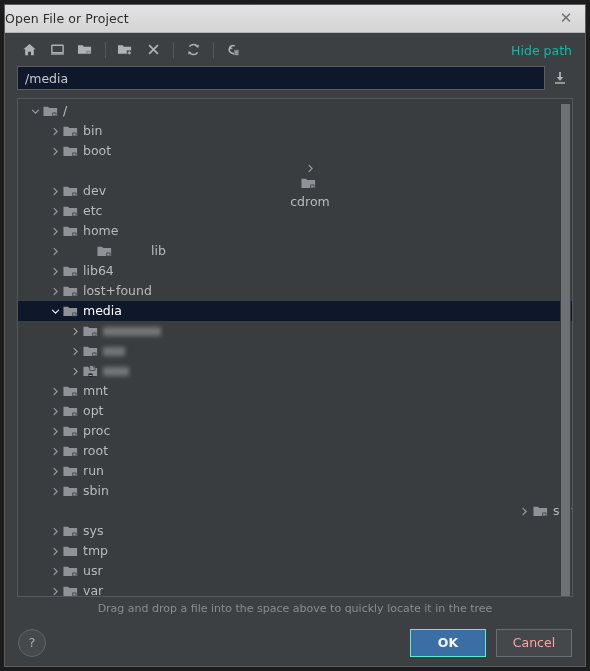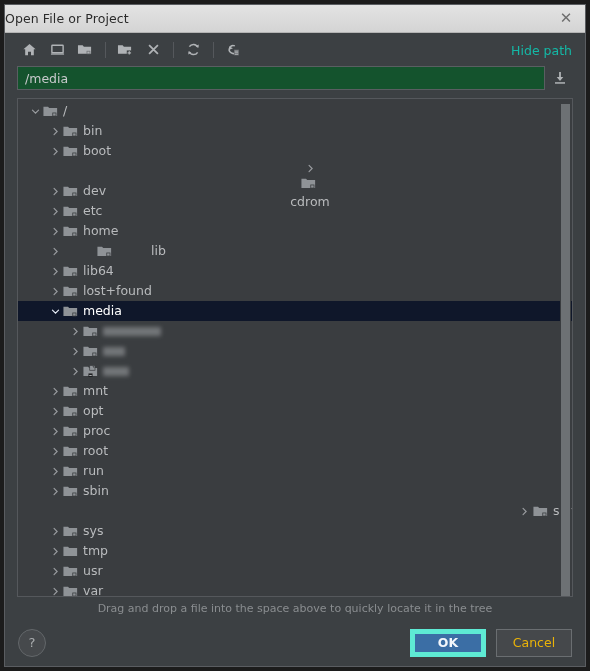--- a/index.html
+++ b/index.html
@@ -55,21 +55,21 @@
     color:#14b8a6;font-size:12.5px;cursor:default;
   }
   
   .pathrow{
     height:26px;flex:0 0 26px;
     display:flex;align-items:center;
     padding:0 12px;margin-top:-1px;
   }
   .pathfield{
     flex:1 1 auto;height:24px;
-    background:#14532d;
+    background:#0f172a;
     border:1px solid #5a5e62;
     box-sizing:border-box;
     display:flex;align-items:center;
     padding:0 7px;
     color:#c8cacc;font-size:12.5px;
   }
   .loadbtn{
     width:26px;height:24px;flex:0 0 26px;
     display:flex;align-items:center;justify-content:center;
     margin-left:2px;cursor:default;
@@ -145,25 +145,25 @@
     color:#a9acae;font-size:13px;cursor:default;
   }
   .spacer{flex:1 1 auto;}
   .btn{
     height:28px;min-width:74px;
     display:flex;align-items:center;justify-content:center;
     font-size:12.5px;box-sizing:border-box;cursor:default;
     padding:0 14px;
   }
   .btn.ok{
-    background:#3b6ea5;border:5px solid #5eead4;color:#f2f6fb;
+    background:#3b6ea5;border:1px solid #5eead4;color:#f2f6fb;
     font-weight:bold;margin-right:10px;min-width:76px;
   }
   .btn.cancel{
-    background:#45484b;border:1px solid #6a6e71;color:#eab308;
+    background:#45484b;border:1px solid #6a6e71;color:#fca5a5;
     min-width:76px;
   }
 </style>
 </head>
 <body>
 
 <div class="dialog">
 
   <div class="titlebar">
     <div class="title">Open File or Project</div>

